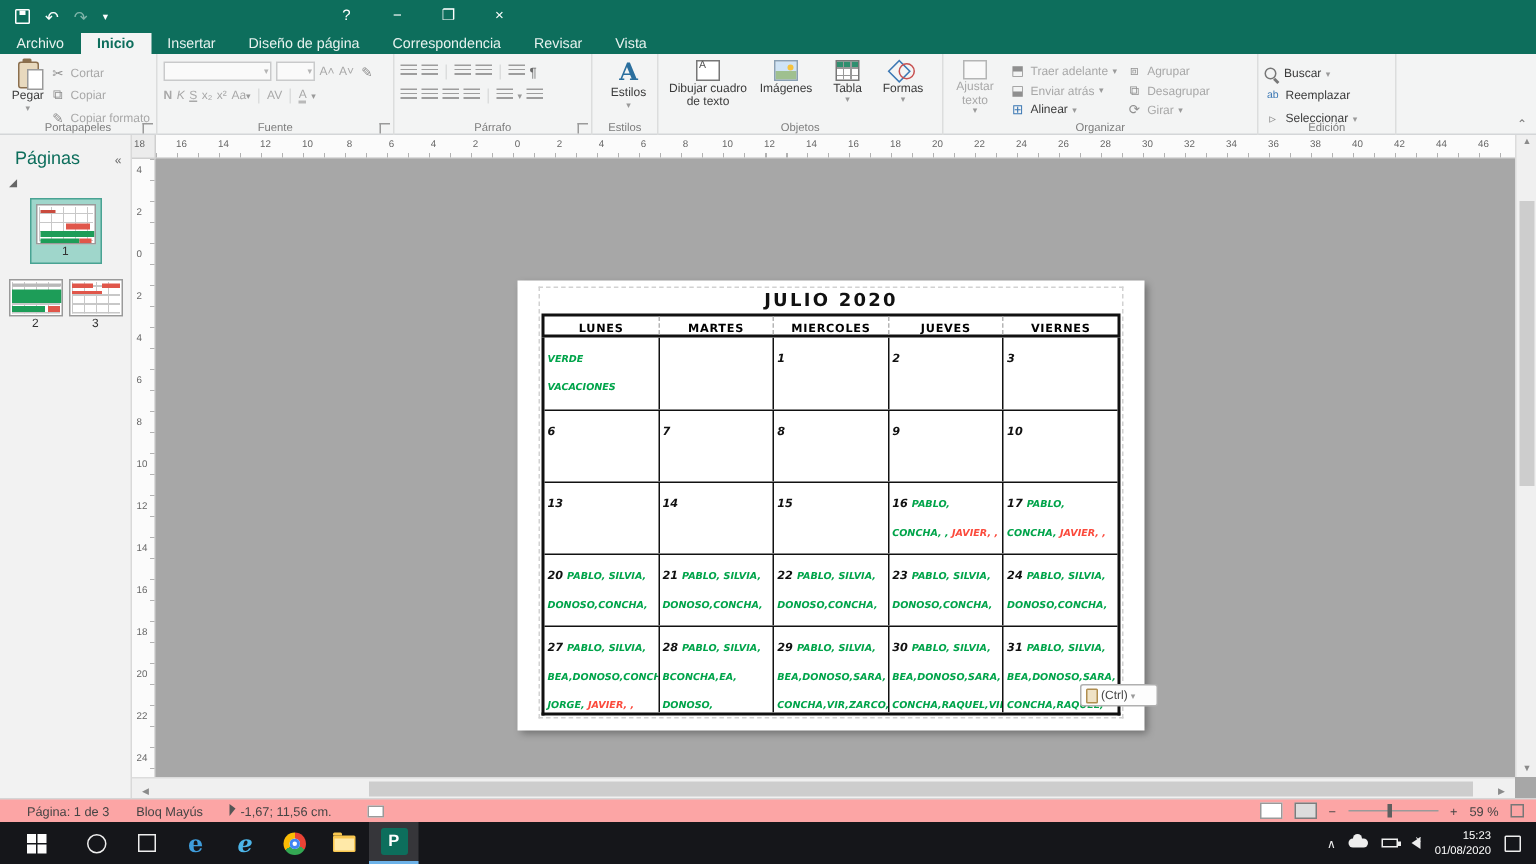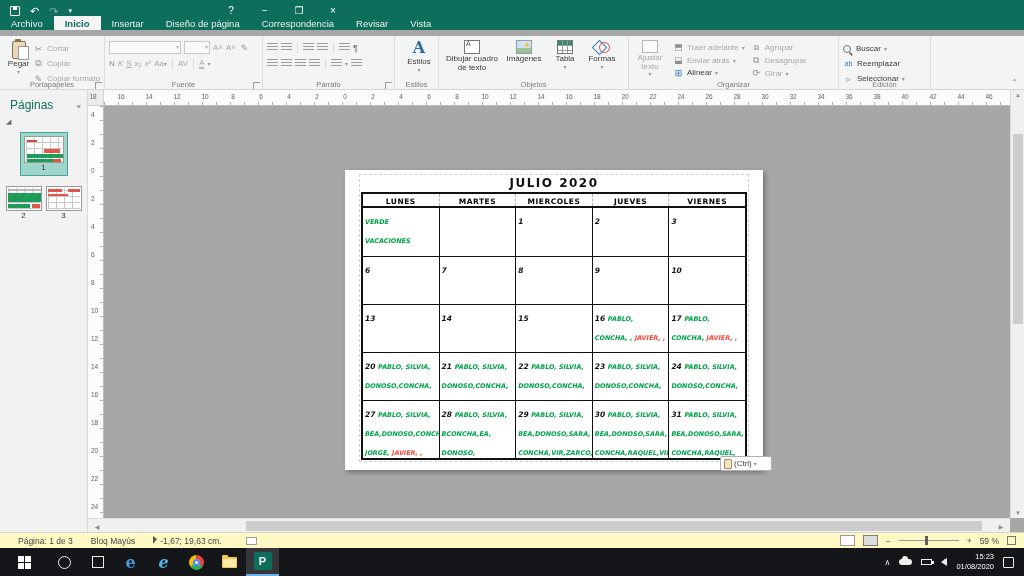--- a/index.html
+++ b/index.html
@@ -8,21 +8,21 @@
   .titlebar{position:absolute;left:0;top:0;width:1024px;height:22px;background:#0d6e5c;color:#fff;display:flex;align-items:center}
   .qat{display:flex;align-items:center;gap:10px;padding-left:10px;width:180px}
   .qat .qbtn{font-size:11px;color:#fff;cursor:default}
   .qat .disabled{color:#7fb4a9}
   .floppy{width:10px;height:10px;border:1.5px solid #fff;border-radius:1px;position:relative}
   .floppy:before{content:"";position:absolute;left:2px;top:0;width:4px;height:3px;background:#fff}
   .title-text{flex:1;text-align:center;font-size:9.5px;color:#fff}
   .winbtns{display:flex;width:170px;justify-content:flex-end}
   .winbtns span{width:34px;text-align:center;font-size:10px;line-height:22px}
   
-  .tabsrow{position:absolute;left:0;top:16px;width:1024px;height:14px;background:#0d6e5c;display:flex;align-items:flex-end}
+  .tabsrow{position:absolute;left:0;top:22px;width:1024px;height:14px;background:#0d6e5c;display:flex;align-items:flex-end}
   .tab{padding:2px 11px;font-size:9.5px;color:#e8f2ef;height:14px;line-height:11px}
   .tab.active{background:#f3f4f4;color:#0d6e5c;font-weight:bold}
   
   .ribbon{position:absolute;left:0;top:36px;width:1024px;height:54px;background:#f3f4f4;border-bottom:1px solid #d4d6d8;display:flex}
   .rgroup{position:relative;height:54px;border-right:1px solid #dcdddd;padding:3px 4px 12px 4px}
   .glabel{position:absolute;bottom:1px;left:0;right:0;text-align:center;font-size:7.5px;color:#7c7c7c}
   .launcher{position:absolute;bottom:1px;right:2px;width:7px;height:7px;border-left:1px solid #9a9a9a;border-top:1px solid #9a9a9a;font-size:5px;color:#9a9a9a;line-height:7px;text-align:center}
   .bigbtn{display:flex;flex-direction:column;align-items:center;justify-content:flex-start;width:40px;height:40px;font-size:8px;color:#3b3b3b;text-align:center}
   .smallrow{display:flex;align-items:center;gap:3px;font-size:8px;height:13px;color:#3b3b3b;white-space:nowrap}
   .gray{color:#a8a8a8!important}
@@ -70,21 +70,21 @@
   .pp-chev{position:absolute;right:6px;top:12px;font-size:8px;color:#666}
   .pp-exp{position:absolute;left:6px;top:28px;font-size:7px;color:#666}
   .thumbwrap{display:flex;flex-direction:column;align-items:center;font-size:8px;color:#333}
   .thumb{background:#fff;border:1px solid #9a9a9a;position:relative;overflow:hidden}
   .thumb .grid{position:absolute;inset:1px;background:
      repeating-linear-gradient(0deg,#c8c8c8 0 1px,transparent 1px 6px),
      repeating-linear-gradient(90deg,#c8c8c8 0 1px,transparent 1px 8px)}
   .sel1{background:#9fd6cb;padding:3px;border:1px solid #49a393}
   .ov{position:absolute}
   
-  .page{position:absolute;left:345px;top:170px;width:418px;height:300px;background:#fff;box-shadow:2px 2px 5px rgba(0,0,0,.35)}
+  .page{position:absolute;left:345px;top:187px;width:418px;height:300px;background:#fff;box-shadow:2px 2px 5px rgba(0,0,0,.35)}
   .cal{position:absolute;left:14px;top:4px;width:390px;border:1px dashed #d2d2d2;padding:1px}
   .cal-title{text-align:center;font:bold 12px "DejaVu Sans",sans-serif;letter-spacing:1.5px;color:#111;height:16px}
   .cal-head{display:flex;border-top:2px solid #111;border-bottom:2px solid #111;border-left:2px solid #111;border-right:2px solid #111;height:16px}
   .cal-h{flex:1;text-align:center;font:bold 7.5px "DejaVu Sans",sans-serif;letter-spacing:.5px;line-height:15px;border-left:1px dashed #b5b5b5}
   .cal-h:first-child{border-left:none}
   .cal-bodyt{border:2px solid #111;border-top:none}
   .cal-row{display:flex;height:48px;border-top:1px solid #111;overflow:hidden}
   .cal-row:first-child{border-top:none}
   .cal-row:last-child{height:58px}
   .cal-cell{flex:1;border-left:1px solid #111;padding:1px 2px;overflow:hidden;font-family:"DejaVu Sans",sans-serif}
@@ -94,21 +94,21 @@
   .seg-red{font:bold italic 6.4px "DejaVu Sans",sans-serif;color:var(--red);line-height:1.22}
   .pastebtn{position:absolute;left:720px;top:456px;width:52px;height:15px;background:#fdfdfd;border:1px solid #b0b0b0;border-radius:2px;display:flex;align-items:center;gap:2px;padding:0 3px;font-size:8px;color:#444}
   .pastebtn .mclip{width:8px;height:10px;border:1px solid #b08d4f;background:#efe2c6;border-radius:1px}
   
   .vscroll{position:absolute;left:1010px;top:90px;width:14px;height:428px;background:#f0f0f0;border-left:1px solid #dcdcdc}
   .vthumb{position:absolute;left:2px;top:44px;width:10px;height:190px;background:#cdcdcd}
   .sarrow{position:absolute;width:14px;text-align:center;font-size:6px;color:#8a8a8a}
   .hscroll{position:absolute;left:88px;top:518px;width:922px;height:14px;background:#f0f0f0;border-top:1px solid #dcdcdc}
   .hthumb{position:absolute;left:158px;top:2px;width:736px;height:10px;background:#cdcdcd}
   
-  .statusbar{position:absolute;left:0;top:532px;width:1024px;height:16px;background:#fef9c3;border-top:1px solid #d5d5d5;display:flex;align-items:center;font-size:8.5px;color:#444}
+  .statusbar{position:absolute;left:0;top:532px;width:1024px;height:16px;background:#fca5a5;border-top:1px solid #d5d5d5;display:flex;align-items:center;font-size:8.5px;color:#444}
   .statusbar .sb{margin-left:18px;white-space:nowrap}
   .cursorico{display:inline-block;width:0;height:0;border-left:4px solid #555;border-top:3px solid transparent;border-bottom:5px solid transparent;margin-right:3px}
   .objico{display:inline-block;width:11px;height:8px;border:1px solid #9a9a9a;background:#fff;margin-left:24px}
   .sb-right{margin-left:auto;display:flex;align-items:center;gap:8px;padding-right:8px}
   .viewico{width:15px;height:11px;border:1px solid #9a9a9a;background:#fff}
   .viewico.on{background:#dcdcdc;border-color:#7d7d7d}
   .ztrack{width:60px;height:1px;background:#9a9a9a;position:relative}
   .zthumb{position:absolute;left:26px;top:-4px;width:3px;height:9px;background:#5f5f5f}
   .fitico{width:9px;height:9px;border:1px solid #777}
   
@@ -508,21 +508,21 @@
 </div>
 <div class="hscroll">
   <span class="sarrow" style="left:2px;top:4px">◀</span>
   <div class="hthumb"></div>
   <span class="sarrow" style="right:2px;top:4px">▶</span>
 </div>
 
 <div class="statusbar">
   <span class="sb">Página: 1 de 3</span>
   <span class="sb">Bloq Mayús</span>
-  <span class="sb"><span class="cursorico"></span><span>-1,67; 19,63 cm.</span></span>
+  <span class="sb"><span class="cursorico"></span><span>-1,67; 11,56 cm.</span></span>
   <span class="objico"></span>
   <div class="sb-right">
     <span class="viewico"></span>
     <span class="viewico on"></span>
     <span>−</span>
     <span class="ztrack">
         <span class="zthumb"></span>
       </span>
     <span>+</span>
     <span>59 %</span>

